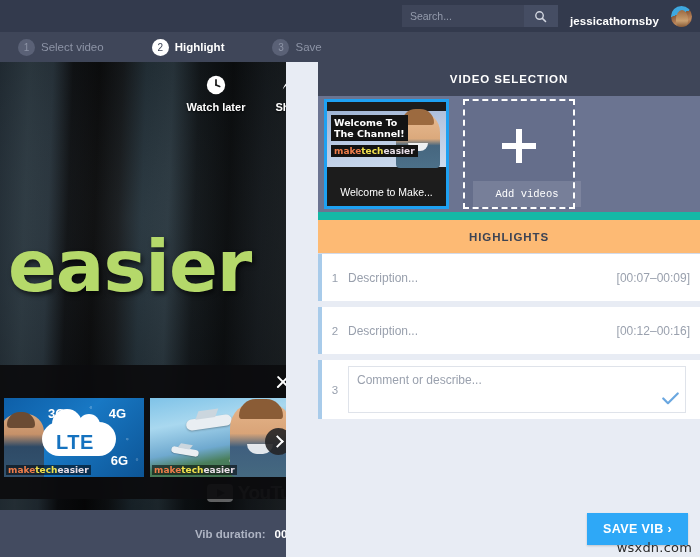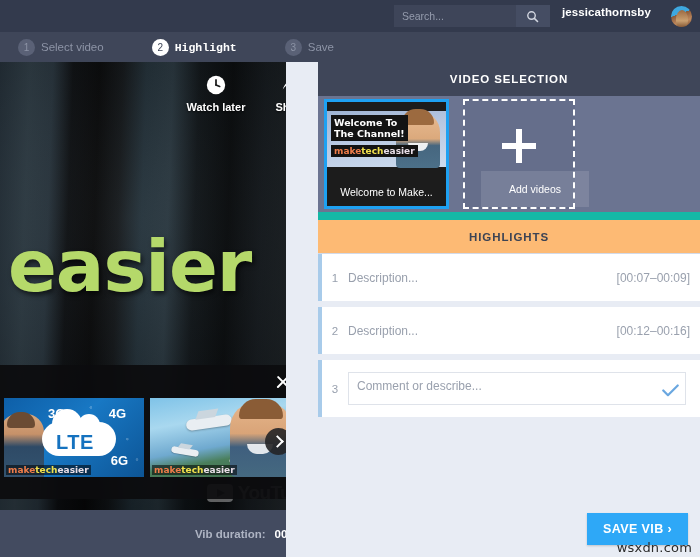--- a/index.html
+++ b/index.html
@@ -26,21 +26,21 @@
     padding: 0 8px;
     font-family: "Liberation Sans", sans-serif;
   }
   .search-input::placeholder { color: #959cad; }
   .search-btn {
     width: 34px; height: 22px; background: #454d63;
     border: none; cursor: pointer;
     display: flex; align-items: center; justify-content: center;
   }
   .search-btn svg { display: block; }
-  .user-wrap { display: flex; align-items: flex-start; gap: 20px; }
+  .user-wrap { display: flex; align-items: flex-end; gap: 12px; }
   .user-name { color: #ffffff; font-size: 11.5px; font-weight: bold; letter-spacing: .1px; }
   .avatar {
     width: 21px; height: 21px; border-radius: 50%;
     background: linear-gradient(160deg,#3ea8e0 0%,#3ea8e0 38%,#8a5a3a 39%,#c08a5e 70%,#6d4226 100%);
     position: relative; overflow: hidden;
   }
   .avatar::after {
     content:""; position:absolute; left:5px; top:4px; width:12px; height:18px;
     border-radius: 50% 50% 40% 40%;
     background: linear-gradient(180deg,#9c6a42,#caa070 60%,#7d4f2d);
@@ -56,21 +56,21 @@
   .step.s1 { margin-left: 18px; }
   .step.s2 { margin-left: 48px; }
   .step.s3 { margin-left: 48px; }
   .step-num {
     width: 17px; height: 17px; border-radius: 50%;
     background: #5a6176; color: #8d94a6;
     font-size: 10px; display: flex; align-items: center; justify-content: center;
   }
   .step-label { color: #8d94a6; font-size: 11.5px; }
   .step.active .step-num { background: #ffffff; color: #3f4659; }
-  .step.active .step-label { color: #ffffff; font-weight: bold; font-family: Liberation Mono, monospace; }
+  .step.active .step-label { color: #ffffff; font-weight: bold; }
 
   
   .video-panel {
     position: absolute; left: 0; top: 62px; width: 286px; height: 495px;
     background: #111216; overflow: hidden;
   }
   .video-stage {
     position: absolute; left: 0; top: 0; width: 318px; height: 448px;
     background:
       linear-gradient(92deg,
@@ -263,24 +263,24 @@
     width: 112px; height: 110px;
     border: 2px dashed #ffffff;
     background: #656e8b;
     position: relative; cursor: pointer;
     display: flex; flex-direction: column; align-items: center; justify-content: center;
   }
   .addbox .plus { width: 34px; height: 34px; position: relative; margin-top: -16px; }
   .addbox .plus::before { content:""; position:absolute; left:0; top:14px; width:34px; height:6px; background:#fff; }
   .addbox .plus::after  { content:""; position:absolute; left:14px; top:0; width:6px; height:34px; background:#fff; }
   .addbox .addlbl {
-    position: absolute; left: 16px; bottom: 0; width: 100%; height: 36px;
+    position: absolute; left: 8px; bottom: 0; width: 100%; height: 26px;
     background: rgba(255,255,255,.12);
     color: #ffffff; font-size: 10.5px;
-    display: flex; align-items: center; justify-content: center;
+    display: flex; align-items: center; justify-content: center; font-family: Liberation Mono, monospace;
   }
 
   
   .hl-list { background: #e8ecf4; }
   .hl-row {
     position: relative; height: 47px; background: #ffffff;
     border-left: 4px solid #a8cbea;
     display: flex; align-items: center;
     margin-bottom: 6px;
   }
@@ -288,21 +288,21 @@
   .hl-row .desc { flex: 1; color: #99a0ad; font-size: 12px; }
   .hl-row .time { color: #9aa1ae; font-size: 12px; padding-right: 10px; font-family: "Liberation Sans", sans-serif; }
 
   .hl-row-input {
     position: relative; min-height: 57px; background: #ffffff;
     border-left: 4px solid #a8cbea;
     display: flex; align-items: center; padding: 6px 0;
   }
   .hl-row-input .idx { width: 26px; text-align: center; color: #98a0ae; font-size: 11.5px; }
   .cmt-box {
-    flex: 1; margin-right: 14px; height: 33px;
+    flex: 1; margin-right: 14px; height: 47px;
     border: 1px solid #dfe3ea; background: #fff; position: relative;
   }
   .cmt-input {
     width: 100%; height: 26px; border: none; outline: none;
     padding: 6px 8px; font-size: 12px; color: #8d94a2;
     font-family: "Liberation Sans", sans-serif; background: transparent;
   }
   .cmt-input::placeholder { color: #9aa1ae; }
   .cmt-check {
     position: absolute; right: 6px; bottom: 3px; cursor: pointer;

